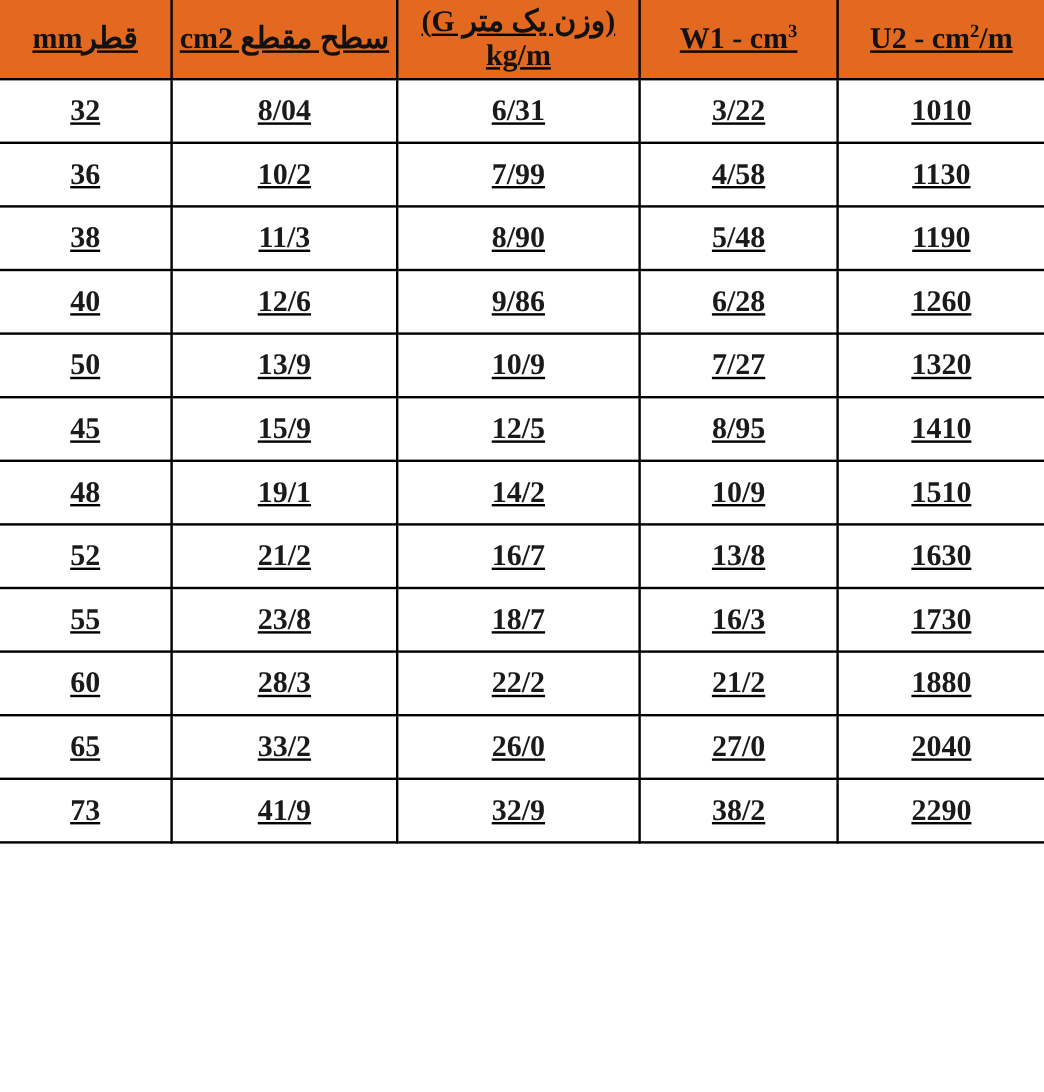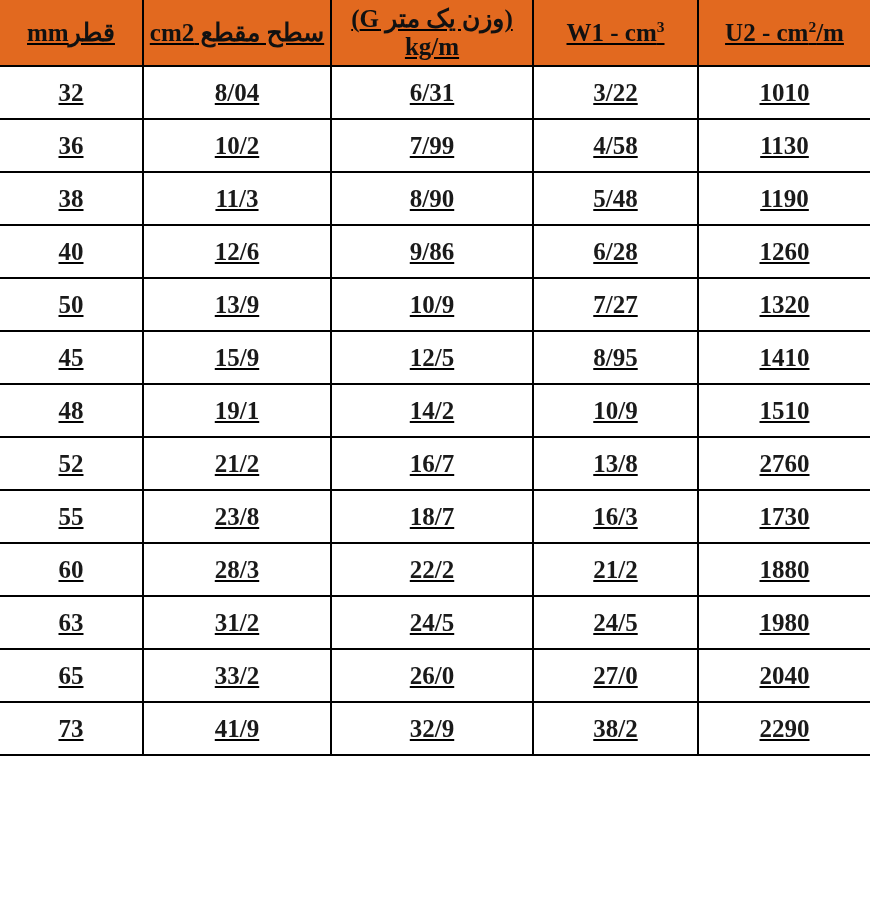--- a/index.html
+++ b/index.html
@@ -154,42 +154,35 @@
           <td>19/1</td>
           <td>14/2</td>
           <td>10/9</td>
           <td>1510</td>
         </tr>
         <tr>
           <td>52</td>
           <td>21/2</td>
           <td>16/7</td>
           <td>13/8</td>
-          <td>2760</td>
+          <td>1630</td>
         </tr>
         <tr>
           <td>55</td>
           <td>23/8</td>
           <td>18/7</td>
           <td>16/3</td>
           <td>1730</td>
         </tr>
         <tr>
           <td>60</td>
           <td>28/3</td>
           <td>22/2</td>
           <td>21/2</td>
           <td>1880</td>
-        </tr>
-        <tr>
-          <td>63</td>
-          <td>31/2</td>
-          <td>24/5</td>
-          <td>24/5</td>
-          <td>1980</td>
         </tr>
         <tr>
           <td>65</td>
           <td>33/2</td>
           <td>26/0</td>
           <td>27/0</td>
           <td>2040</td>
         </tr>
         <tr>
           <td>73</td>

